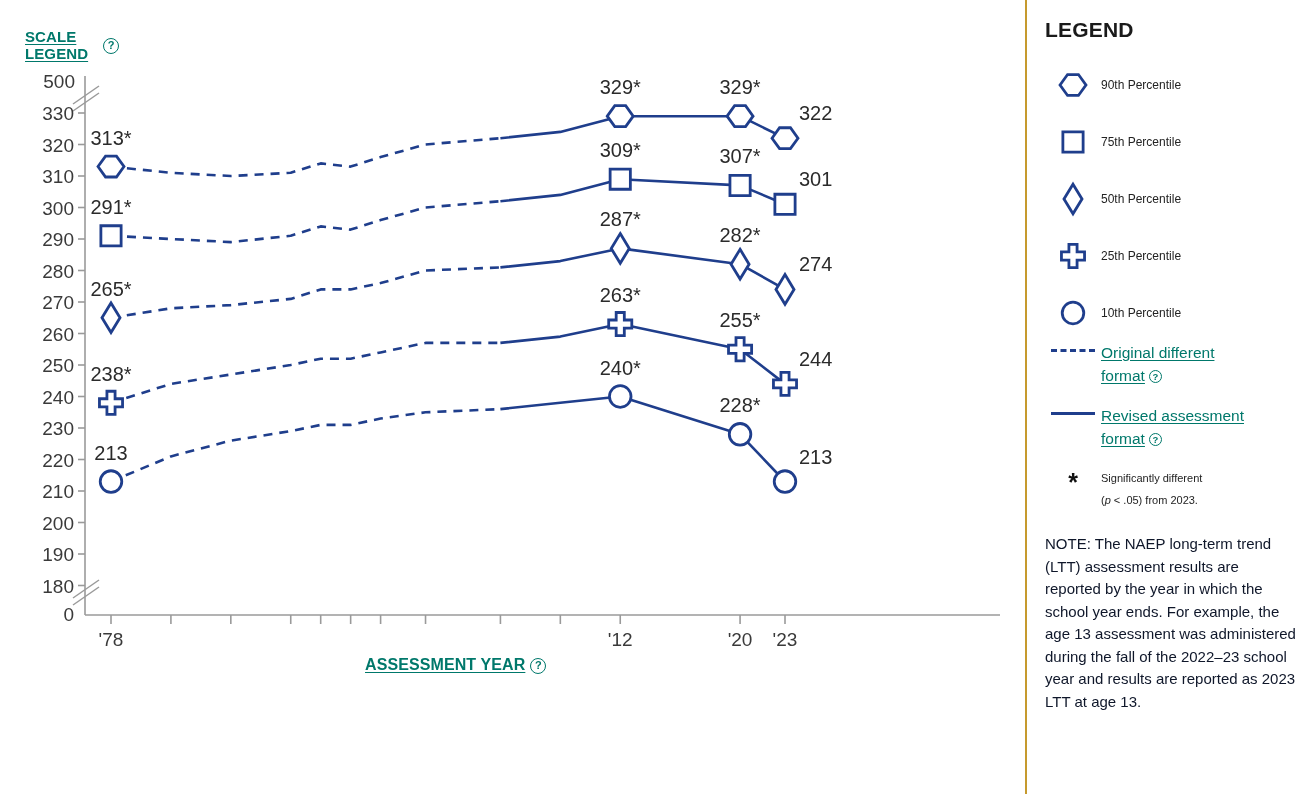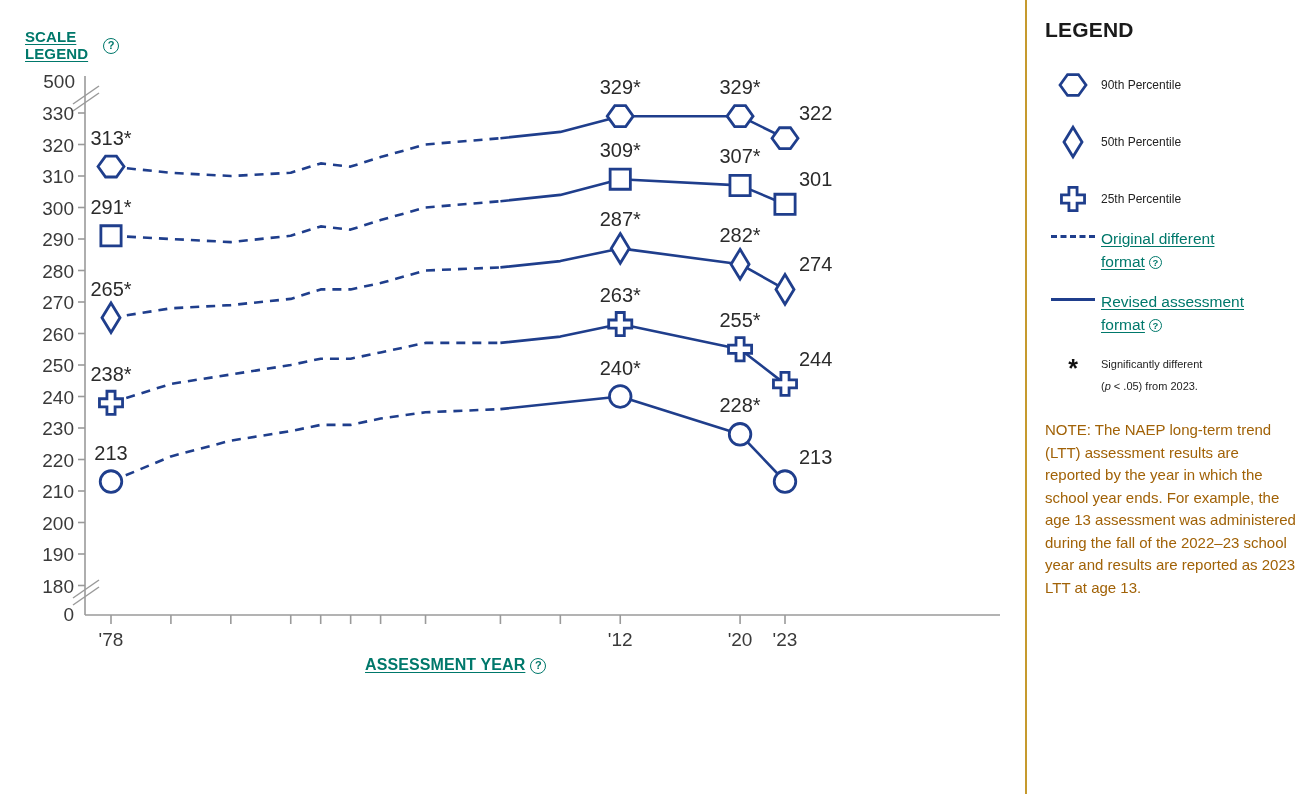--- a/index.html
+++ b/index.html
@@ -55,21 +55,21 @@
 
   .fmt-row { display:flex; align-items:flex-start; margin-bottom:17px; }
   .fmt-sym { flex:0 0 56px; display:flex; align-items:center; justify-content:center; padding-top:8px; }
   .fmt-label { font-size:15.5px; color:#00786B; line-height:23px; cursor:pointer; }
   .fmt-label span.t { text-decoration:underline; text-underline-offset:2px; }
 
   .sig-row { display:flex; align-items:flex-start; margin-top:6px; }
   .sig-sym { flex:0 0 56px; text-align:center; font-size:25px; font-weight:700; line-height:22px; color:#111; padding-top:4px;}
   .sig-label { font-size:11px; line-height:22px; color:#232323; }
 
-  .note { font-size:15px; line-height:22.5px; color:#a16207; margin-top:22px; padding-right:4px; }
+  .note { font-size:15px; line-height:22.5px; color:#0f172a; margin-top:22px; padding-right:4px; }
 
   .dash-swatch { width:44px; height:0; border-top:3.5px dashed #1F3E8C; }
   .solid-swatch { width:44px; height:0; border-top:3.5px solid #1F3E8C; }
 </style>
 </head>
 <body>
 
 <div id="root">
 
   <div class="chart-pane">
@@ -212,32 +212,48 @@
           <div class="legend-sym">
             <svg width="36" height="36">
               <path d="M 5.020000000000001 18 L 12.5484 7.550000000000001 L 23.4516 7.550000000000001 L 30.979999999999997 18 L 23.4516 28.45 L 12.5484 28.45 Z" fill="#ffffff" stroke="#1F3E8C" stroke-width="2.8" stroke-linejoin="miter"></path>
             </svg>
           </div>
           <div class="legend-label">90th Percentile</div>
         </div>
         <div class="legend-row">
           <div class="legend-sym">
             <svg width="36" height="36">
+              <path d="M 7.879999999999999 7.879999999999999 L 28.12 7.879999999999999 L 28.12 28.12 L 7.879999999999999 28.12 Z" fill="#ffffff" stroke="#1F3E8C" stroke-width="2.8" stroke-linejoin="miter"></path>
+            </svg>
+          </div>
+          <div class="legend-label">75th Percentile</div>
+        </div>
+        <div class="legend-row">
+          <div class="legend-sym">
+            <svg width="36" height="36">
               <path d="M 18 3.1499999999999986 L 27.02 18 L 18 32.85 L 8.98 18 Z" fill="#ffffff" stroke="#1F3E8C" stroke-width="2.8" stroke-linejoin="miter"></path>
             </svg>
           </div>
           <div class="legend-label">50th Percentile</div>
         </div>
         <div class="legend-row">
           <div class="legend-sym">
             <svg width="36" height="36">
               <path d="M 13.93 6.449999999999999 L 22.07 6.449999999999999 L 22.07 13.93 L 29.55 13.93 L 29.55 22.07 L 22.07 22.07 L 22.07 29.55 L 13.93 29.55 L 13.93 22.07 L 6.449999999999999 22.07 L 6.449999999999999 13.93 L 13.93 13.93 Z" fill="#ffffff" stroke="#1F3E8C" stroke-width="2.8" stroke-linejoin="miter"></path>
             </svg>
           </div>
           <div class="legend-label">25th Percentile</div>
+        </div>
+        <div class="legend-row">
+          <div class="legend-sym">
+            <svg width="36" height="36">
+              <circle cx="18" cy="18" r="10.78" fill="#ffffff" stroke="#1F3E8C" stroke-width="2.8" stroke-linejoin="miter"></circle>
+            </svg>
+          </div>
+          <div class="legend-label">10th Percentile</div>
         </div>
       </div>
 
     <div id="legend-formats">
         <div class="fmt-row">
           <div class="fmt-sym">
             <div class="dash-swatch"></div>
           </div>
           <div class="fmt-label"><span class="t">Original different</span><br><span class="t">format</span><span class="qmark small">?</span></div>
         </div>

